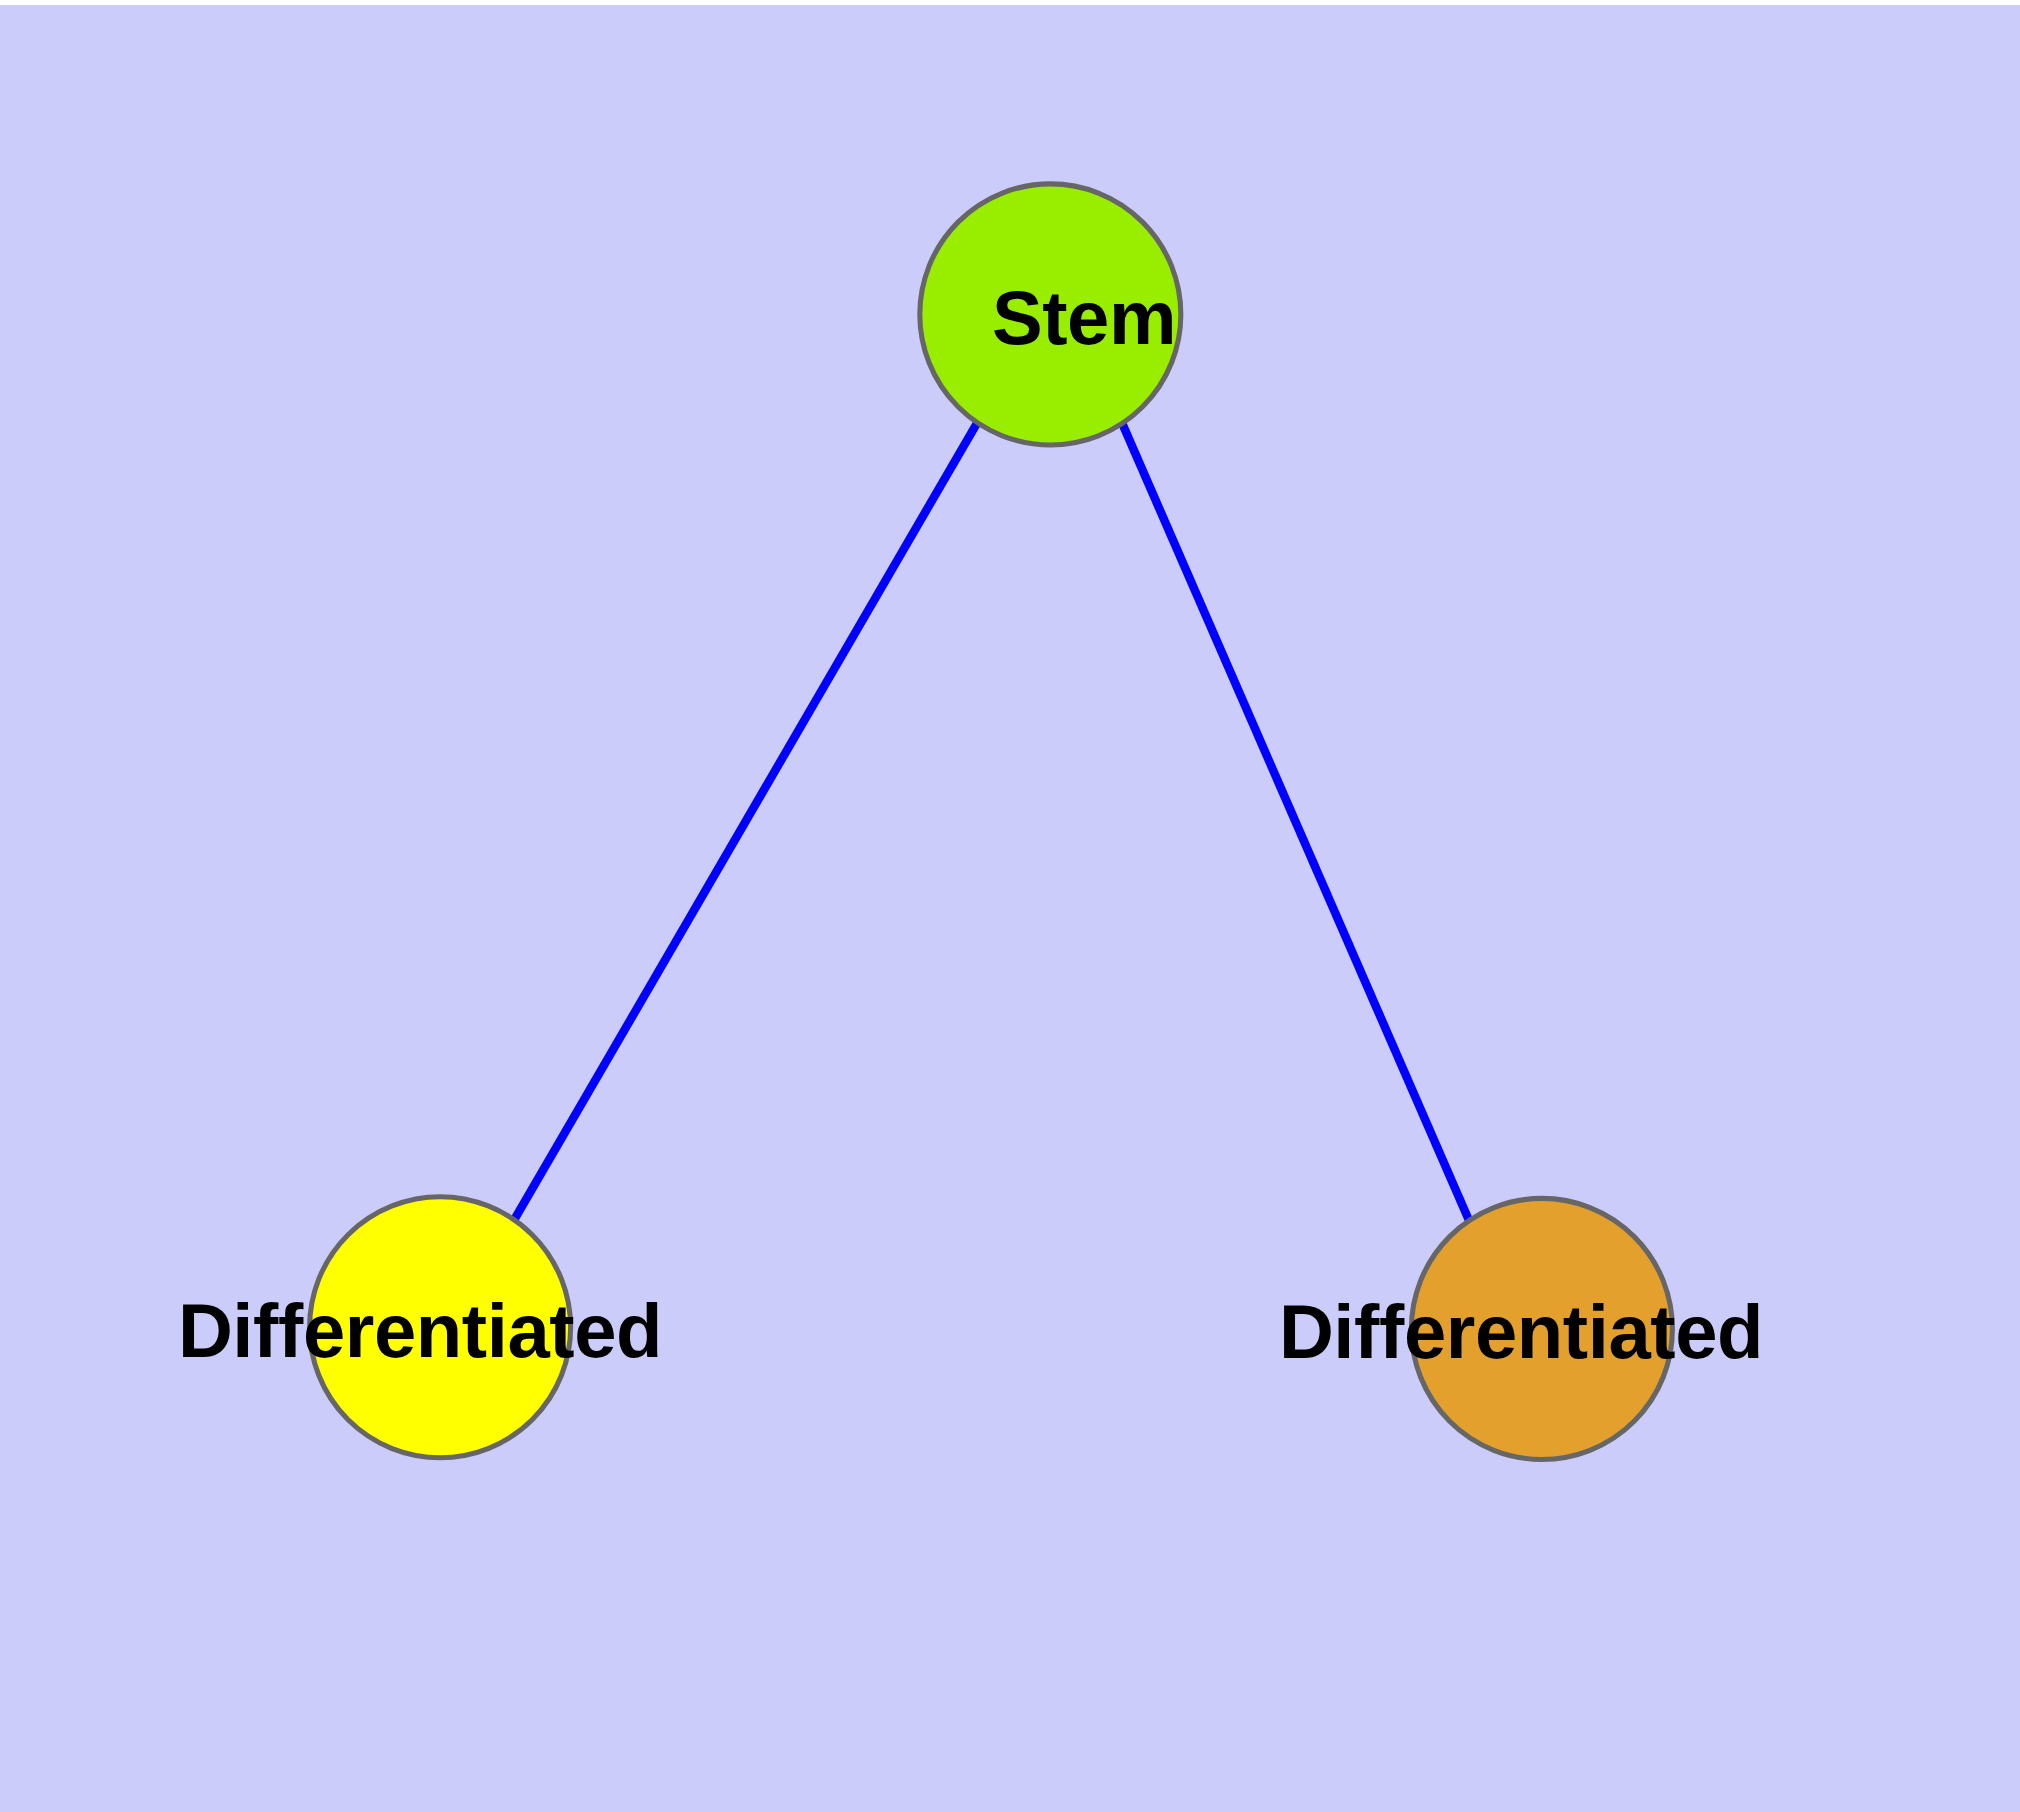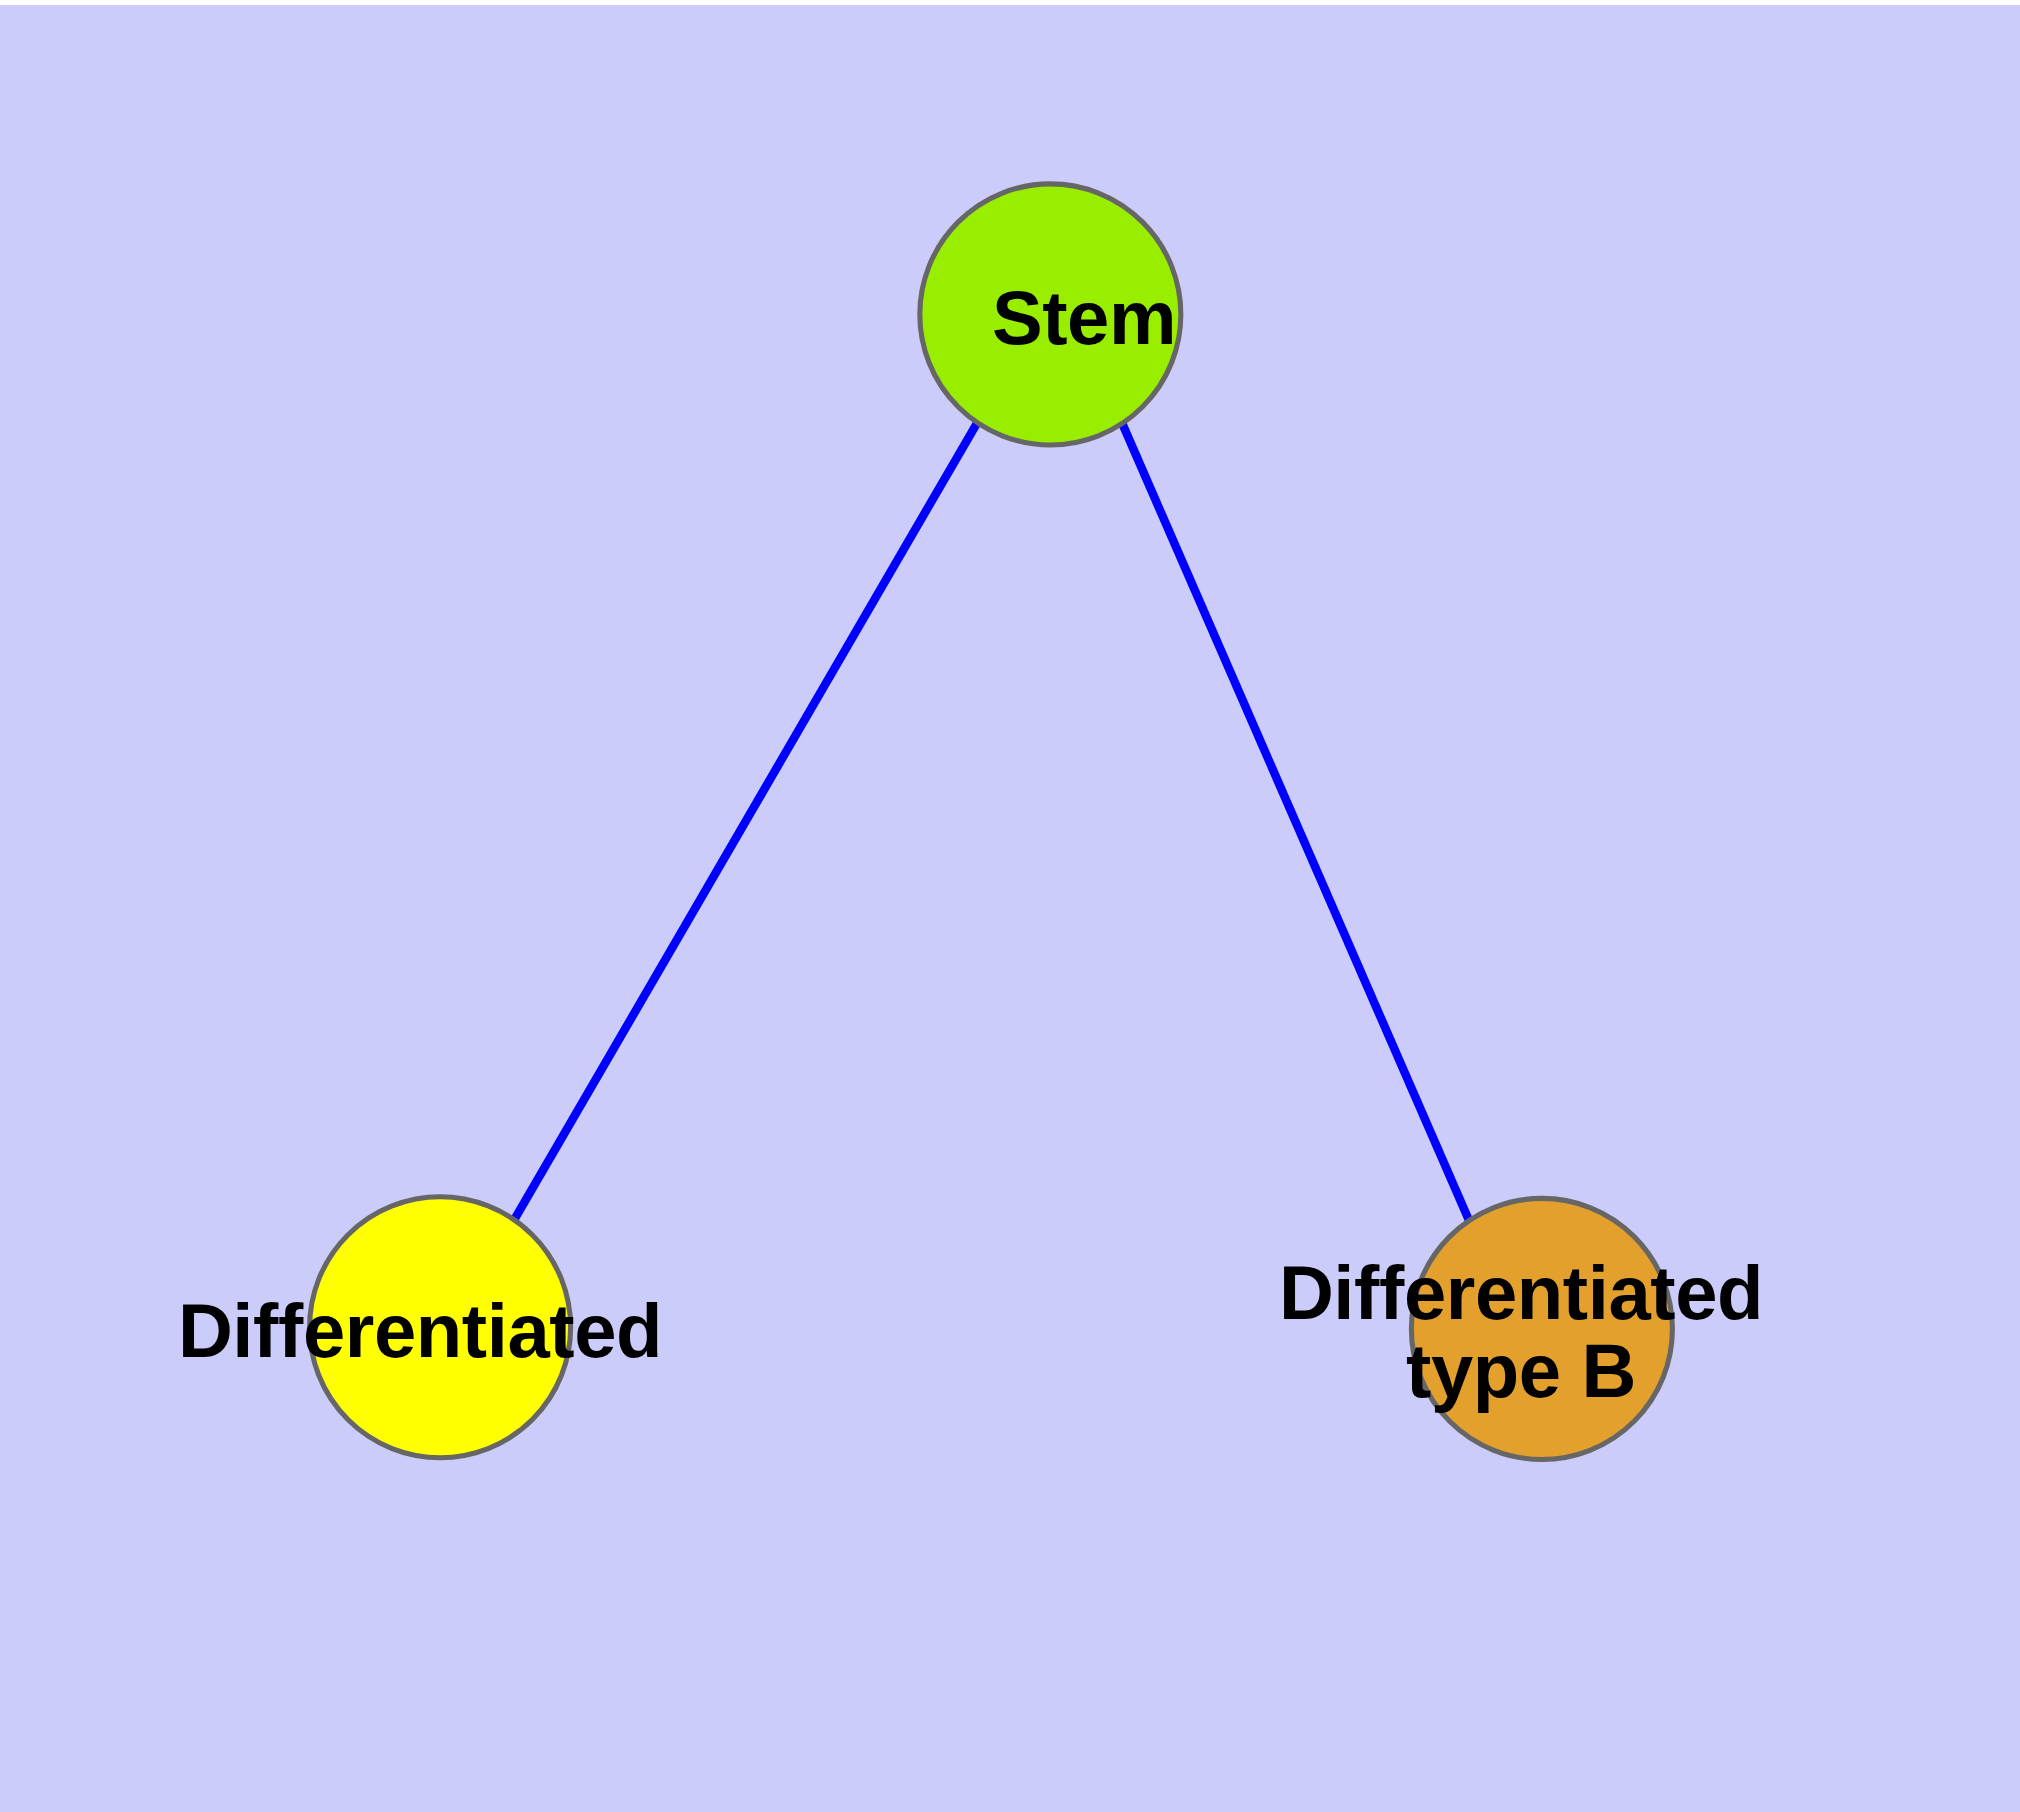--- a/index.html
+++ b/index.html
@@ -61,17 +61,17 @@
     <g id="nodes-layer">
         <circle cx="1239" cy="371" r="154" fill="#99ee00" stroke="#666666" stroke-width="6"></circle>
         <circle cx="519" cy="1566" r="154" fill="#ffff00" stroke="#666666" stroke-width="6"></circle>
         <circle cx="1819" cy="1568" r="154" fill="#e3a02c" stroke="#666666" stroke-width="6"></circle>
       </g>
   </svg>
 
   <div id="labels-layer">
       <div class="node-label" style="left: 1050px; top: 318px; font-size: 76px; color: rgb(0, 0, 0); font-weight: bold; margin-left: 34px;"><div>Stem</div></div>
       <div class="node-label" style="left: 420px; top: 1331px; font-size: 76px; color: rgb(0, 0, 0); font-weight: bold;"><div>Differentiated</div></div>
-      <div class="node-label" style="left: 1521px; top: 1332px; font-size: 76px; color: rgb(0, 0, 0); font-weight: bold;"><div>Differentiated</div><div>type B</div></div>
+      <div class="node-label" style="left: 1521px; top: 1332px; font-size: 76px; color: rgb(0, 0, 0); font-weight: bold;"><div>Differentiated</div></div>
     </div>
 
 </div>
 
 
 </body></html>

